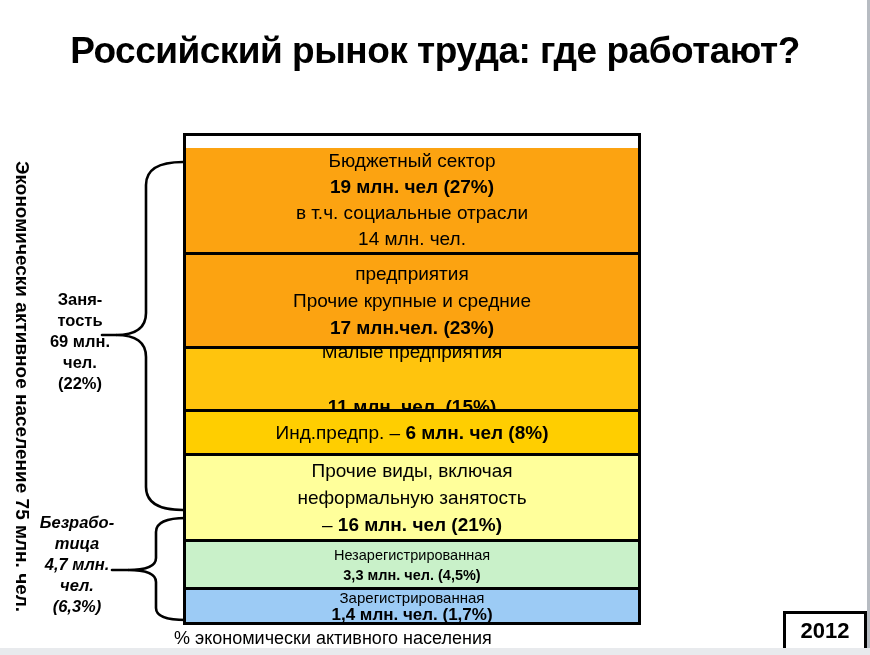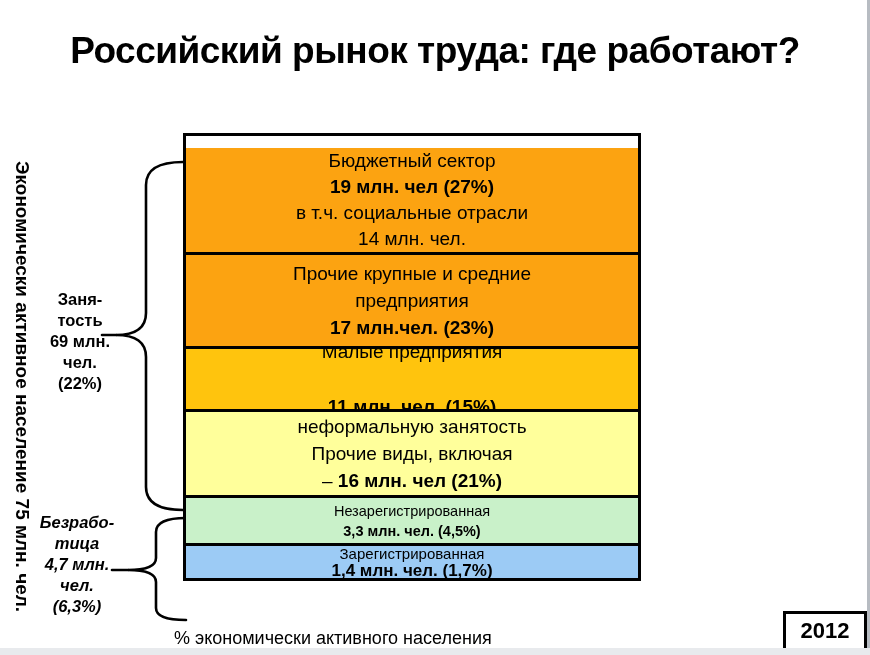--- a/index.html
+++ b/index.html
@@ -87,31 +87,34 @@
   </svg>
 
   <div class="stack">
       <div class="segment" style="background: rgb(252, 163, 17); height: 107px; font-size: 19px; line-height: 26px; border-bottom: 3px solid rgb(0, 0, 0); margin-top: 12px;">
         <div class="seg-line"><span>Бюджетный сектор</span></div>
         <div class="seg-line"><span class="b">19 млн. чел (27%)</span></div>
         <div class="seg-line"><span>в т.ч. социальные отрасли</span></div>
         <div class="seg-line"><span>14 млн. чел.</span></div>
       </div>
       <div class="segment" style="background: rgb(252, 163, 17); height: 94px; font-size: 19px; line-height: 27px; border-bottom: 3px solid rgb(0, 0, 0);">
+        <div class="seg-line"><span>предприятия</span></div>
         <div class="seg-line"><span>Прочие крупные и средние</span></div>
-        <div class="seg-line"><span>предприятия</span></div>
         <div class="seg-line"><span class="b">17 млн.чел. (23%)</span></div>
       </div>
       <div class="segment" style="background: rgb(255, 196, 13); height: 63px; font-size: 19px; line-height: 27px; border-bottom: 3px solid rgb(0, 0, 0); gap: 28px;">
         <div class="seg-line"><span>Малые предприятия</span></div>
         <div class="seg-line"><span class="b">11 млн. чел. (15%)</span></div>
       </div>
+      <div class="segment" style="background: rgb(255, 206, 0); height: 44px; font-size: 19px; line-height: 26px; border-bottom: 3px solid rgb(0, 0, 0);">
+        <div class="seg-line"><span>Инд.предпр. – </span><span class="b">6 млн. чел (8%)</span></div>
+      </div>
       <div class="segment" style="background: rgb(255, 255, 155); height: 86px; font-size: 19px; line-height: 27px; border-bottom: 3px solid rgb(0, 0, 0);">
+        <div class="seg-line"><span>Прочие виды, включая</span></div>
         <div class="seg-line"><span>неформальную занятость</span></div>
-        <div class="seg-line"><span>Прочие виды, включая</span></div>
         <div class="seg-line"><span>– </span><span class="b">16 млн. чел (21%)</span></div>
       </div>
       <div class="segment" style="background: rgb(201, 241, 201); height: 48px; font-size: 14.5px; line-height: 20px; border-bottom: 3px solid rgb(0, 0, 0);">
         <div class="seg-line"><span>Незарегистрированная</span></div>
         <div class="seg-line"><span class="b">3,3 млн. чел. (4,5%)</span></div>
       </div>
       <div class="segment" style="background: rgb(156, 203, 245); height: 32px; font-size: 15px; line-height: 17px;">
         <div class="seg-line"><span>Зарегистрированная</span></div>
         <div class="seg-line" style="font-size: 17px;"><span class="b">1,4 млн. чел. (1,7%)</span></div>
       </div>

